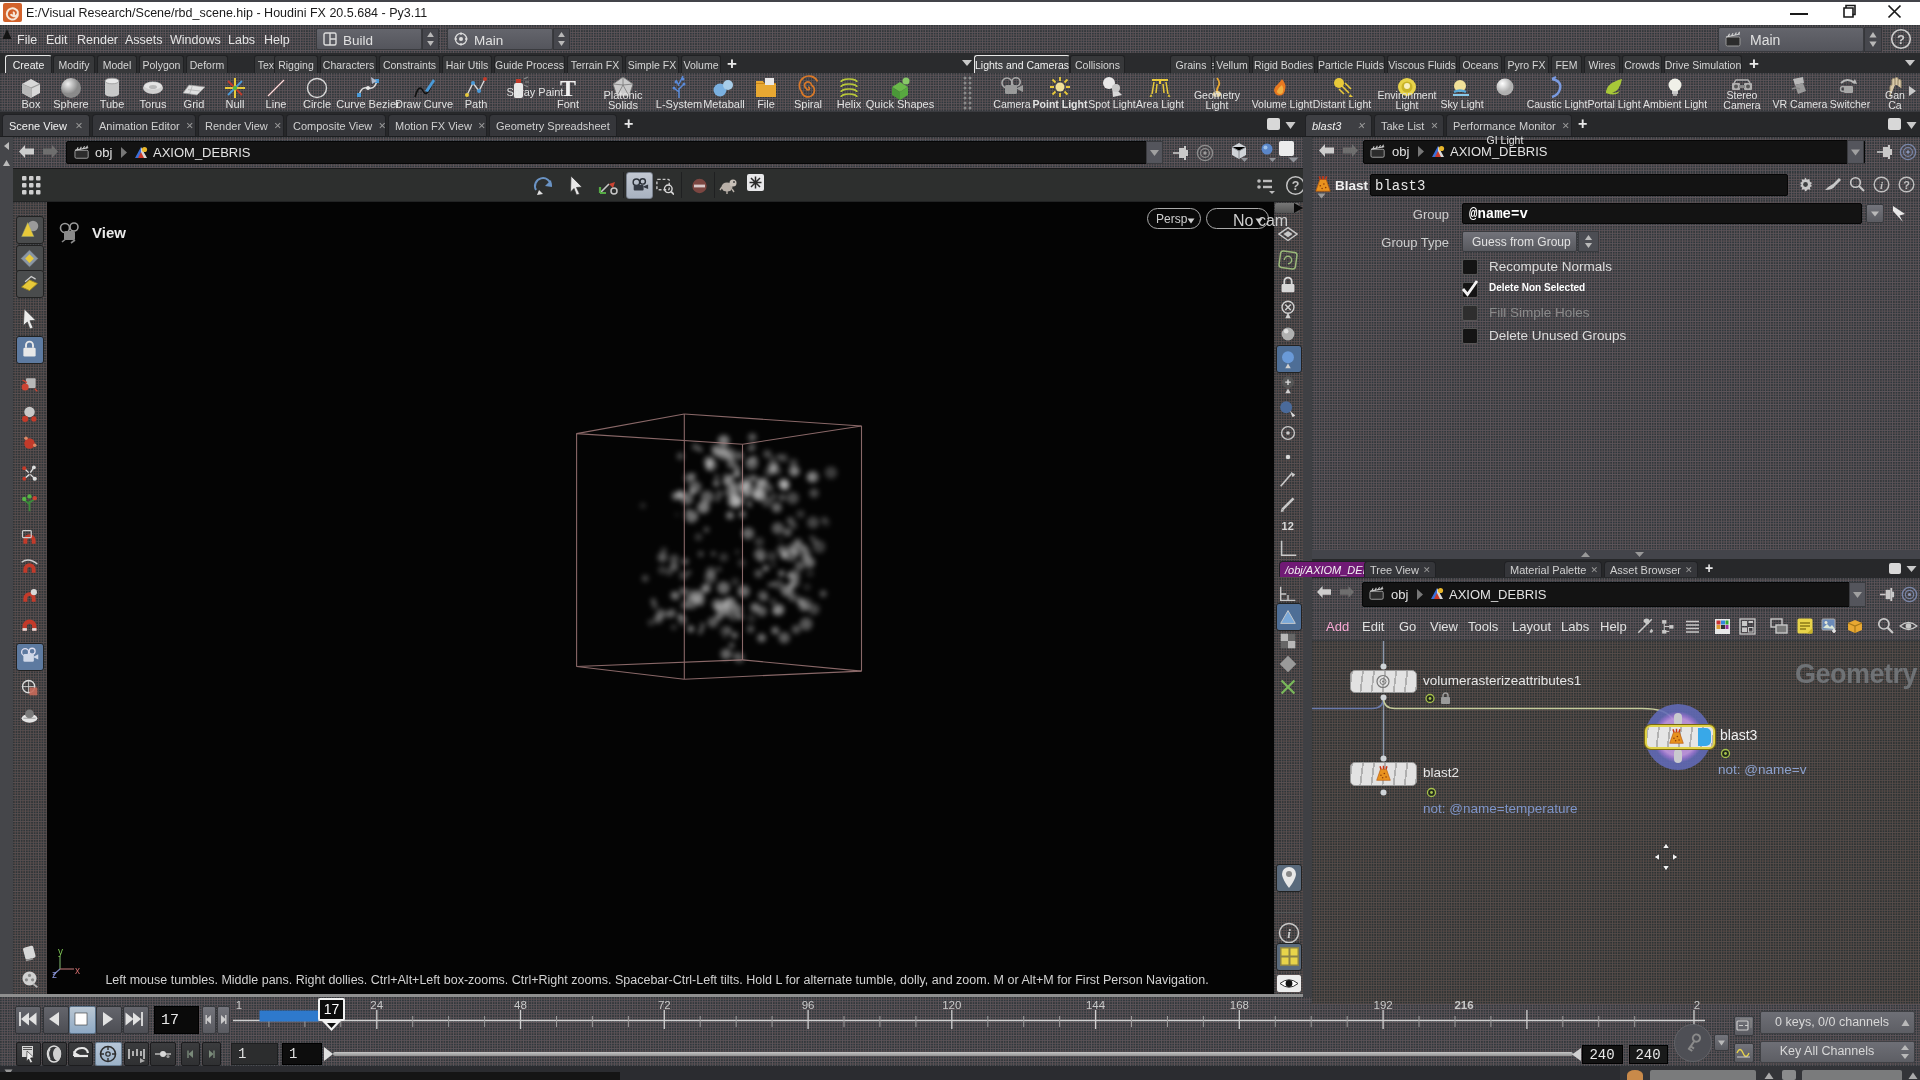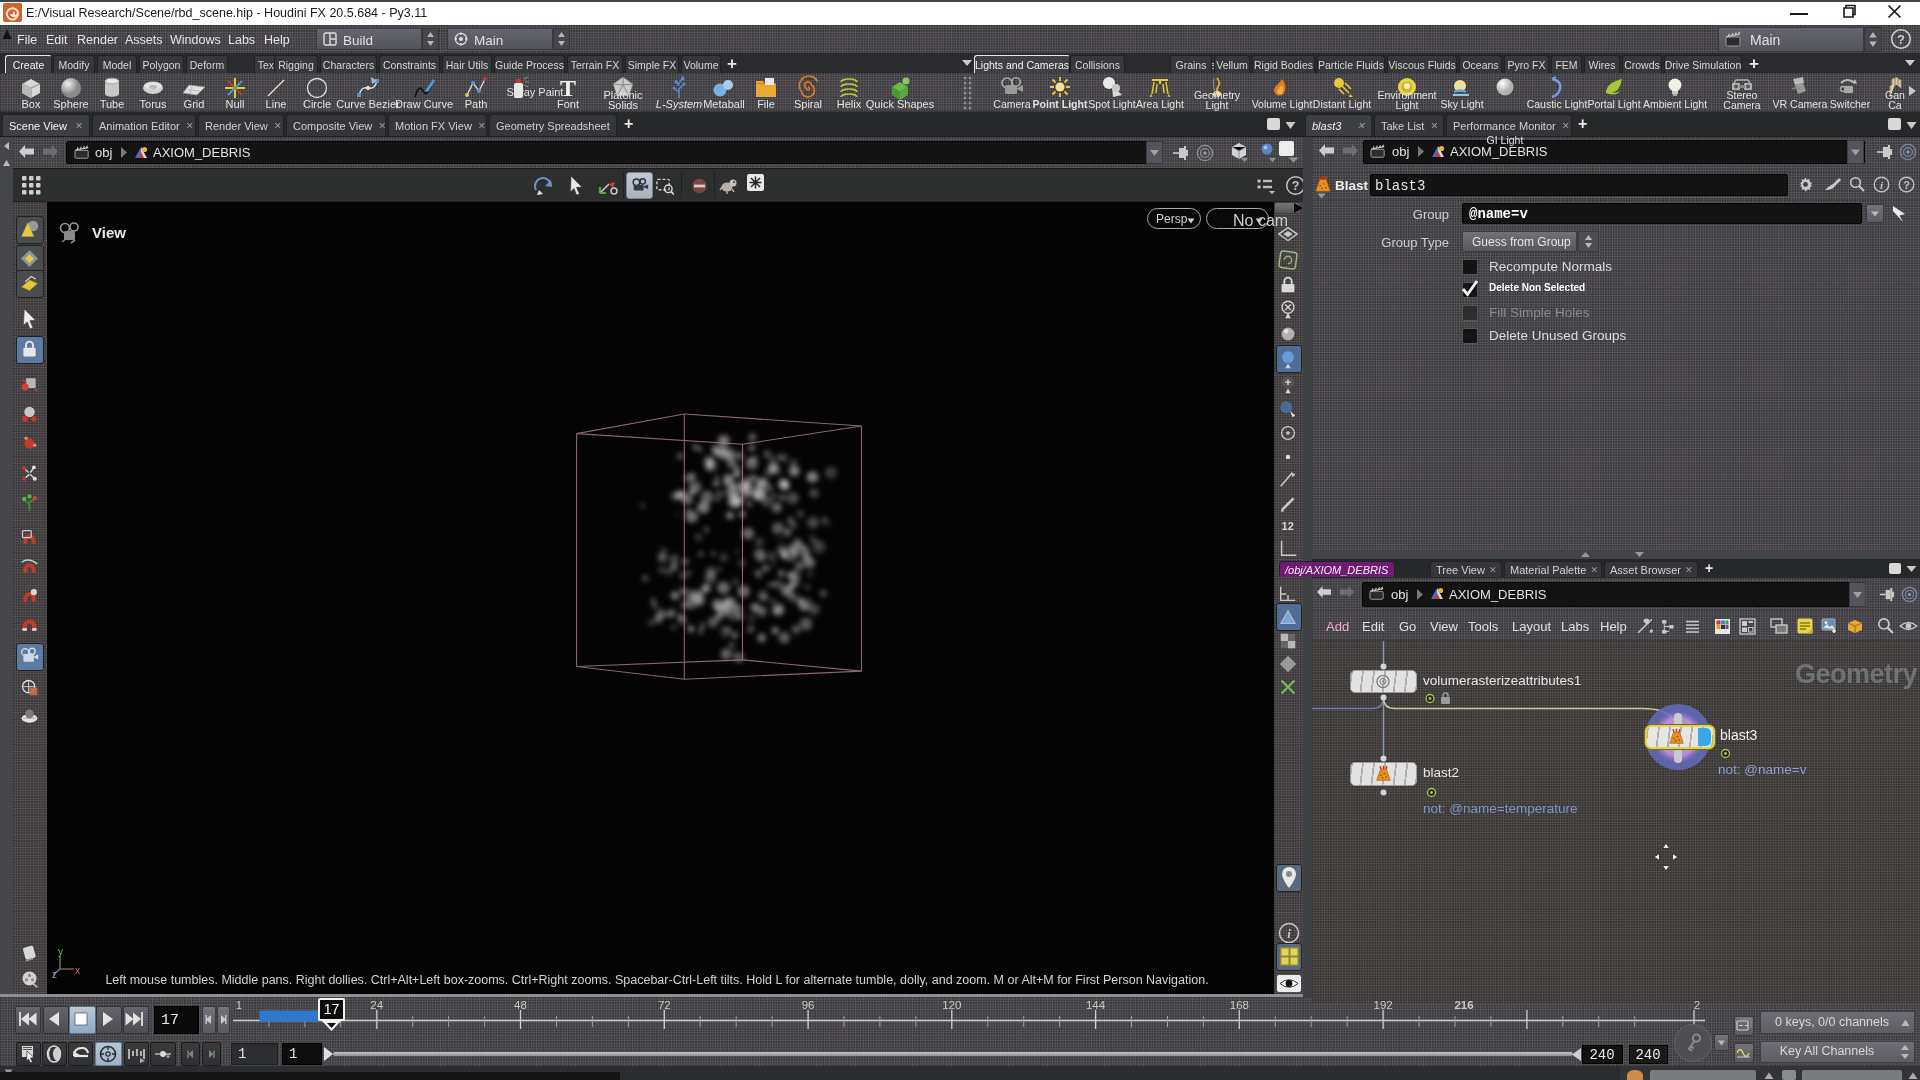--- a/index.html
+++ b/index.html
@@ -905,21 +905,21 @@
     <path d="M1 6 L5.5 1 10 6Z" fill="#999"></path>
   </svg>
 <svg class="abs" style="left:1634px;top:551px" width="11" height="7">
     <path d="M1 1 L10 1 5.5 6Z" fill="#999"></path>
   </svg>
 <div class="abs" style="left:0;top:559px;width:1920px;height:19px">
 <div class="ptab" style="left:1279px;width:116px;font-size:11px;padding:0 5px;background:#701a75;color:#f2f2f2;font-style:italic;">
       <span style="flex:1">/obj/AXIOM_DEBRIS</span>
       <span class="tabx" style="font-size:9px;margin-left:4px">✕</span>
     </div>
-<div class="ptab" style="left:1430px;width:72px;font-size:11px;padding:0 5px;">
+<div class="ptab" style="left:1364px;width:72px;font-size:11px;padding:0 5px;">
       <span style="flex:1">Tree View</span>
       <span class="tabx" style="font-size:9px;margin-left:4px">✕</span>
     </div>
 <div class="ptab" style="left:1504px;width:98px;font-size:11px;padding:0 5px;">
       <span style="flex:1">Material Palette</span>
       <span class="tabx" style="font-size:9px;margin-left:4px">✕</span>
     </div>
 <div class="ptab" style="left:1604px;width:94px;font-size:11px;padding:0 5px;">
       <span style="flex:1">Asset Browser</span>
       <span class="tabx" style="font-size:9px;margin-left:4px">✕</span>
@@ -1403,21 +1403,21 @@
     <path d="M13 2 L13 10 3 9 M13 10 L23 9 M13 10 L7 21 M13 10 L19 21" stroke="#777" stroke-width="0.8" fill="none"></path>
   </svg>
 <div class="abs" style="left:623px;top:91px;transform:translateX(-50%);font-size:11px;line-height:9.5px;color:#e2e2e2;text-align:center;white-space:nowrap">Platonic<br>Solids</div>
 <svg class="abs" style="left:666px;top:75px" width="26" height="26" viewBox="0 0 26 26">
     <path d="M13 23 V13 M13 17 l-5-4 m5 1 l5-5 m-5 2 l-3-6 m3 4 l4-8" stroke="#5a8ad8" stroke-width="1.5" fill="none"></path>
     <circle cx="8" cy="13" r="1.5" fill="#5a8ad8"></circle>
     <circle cx="18" cy="9" r="1.5" fill="#5a8ad8"></circle>
     <circle cx="10" cy="7" r="1.5" fill="#5a8ad8"></circle>
     <circle cx="17" cy="4" r="1.5" fill="#5a8ad8"></circle>
   </svg>
-<div class="abs" style="left:679px;top:98px;transform:translateX(-50%);font-size:11px;color:#e2e2e2;font-weight:400;white-space:nowrap;text-align:center;font-style:italic;">L-System</div>
+<div class="abs" style="left:679px;top:98px;transform:translateX(-50%);font-size:11px;color:#e2e2e2;font-weight:400;white-space:nowrap;text-align:center;">L-System</div>
 <svg class="abs" style="left:711px;top:75px" width="26" height="26" viewBox="0 0 26 26">
     <circle cx="9" cy="15" r="6.5" fill="#7ab0e0"></circle>
     <circle cx="17" cy="10" r="5" fill="#a8cce8"></circle>
   </svg>
 <div class="abs" style="left:724px;top:98px;transform:translateX(-50%);font-size:11px;color:#e2e2e2;font-weight:400;white-space:nowrap;text-align:center;">Metaball</div>
 <svg class="abs" style="left:753px;top:75px" width="26" height="26" viewBox="0 0 26 26">
     <path d="M3 6 h7 l2 3 h11 v13 H3z" fill="#e8a832"></path>
     <path d="M3 9 h20 v-1 h-20z" fill="#c88418"></path>
     <rect x="12" y="3" width="9" height="7" fill="#e8e8e8"></rect>
   </svg>

